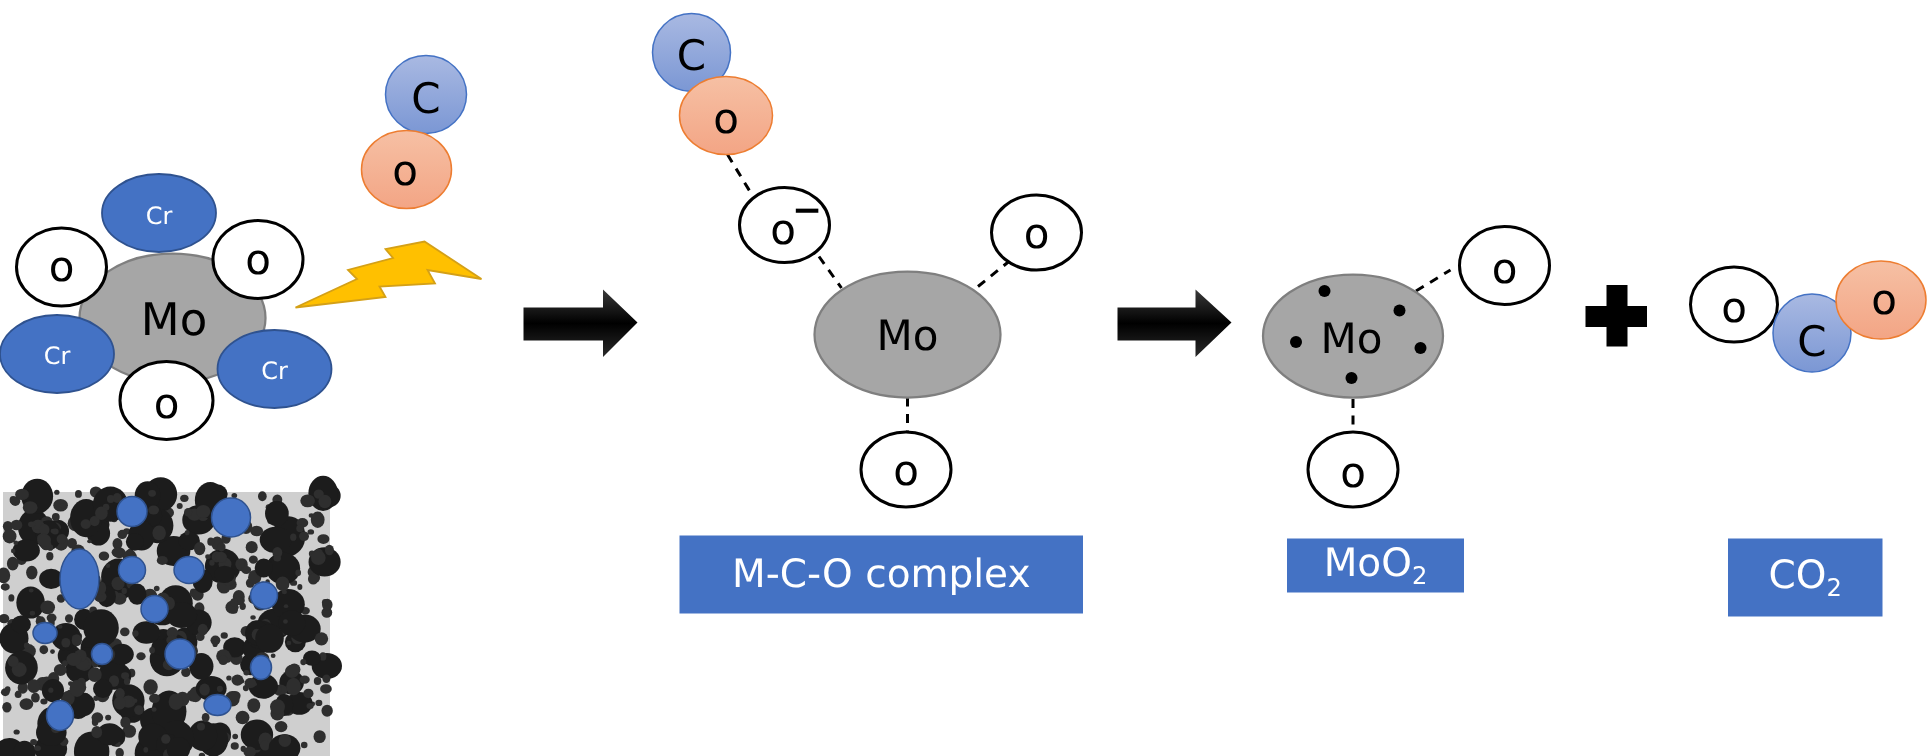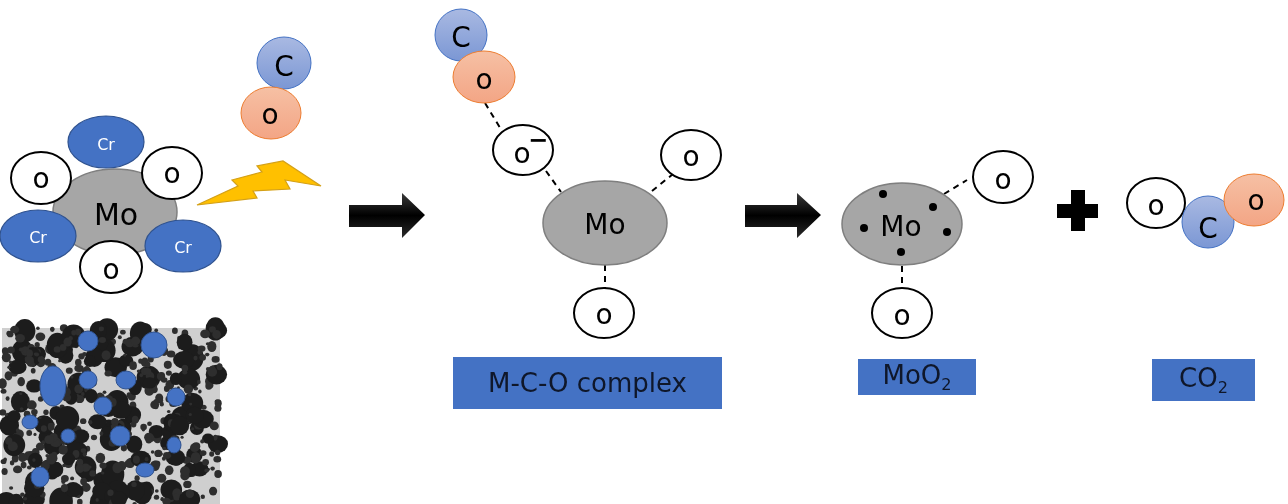--- a/index.html
+++ b/index.html
@@ -1,20 +1,20 @@
 <!DOCTYPE html>
 <html><head>
 <meta charset="utf-8">
 <style>
   html, body { margin: 0; padding: 0; background: #ffffff; }
   body { width: 1288px; height: 504px; overflow: hidden; position: relative;
          font-family: "DejaVu Sans", "Liberation Sans", sans-serif; }
   #stage { position: absolute; left: 0; top: 0; width: 1288px; height: 504px; }
   .atom-text { font-family: "DejaVu Sans", sans-serif; fill: #000; text-anchor: middle; dominant-baseline: central; }
-  .label-box { position: absolute; background: #4472c4; color: #0f172a;
+  .label-box { position: absolute; background: #4472c4; color: #ffffff;
                font-family: "DejaVu Sans", sans-serif; display: flex; align-items: center; justify-content: center; }
   .label-box sub { font-size: 0.62em; vertical-align: -0.35em; }
 </style>
 </head>
 <body>
 
 <svg id="stage" width="1288" height="504" viewBox="0 0 1288 504" xmlns="http://www.w3.org/2000/svg">
   <defs>
     <linearGradient id="gradC" x1="0" y1="0" x2="0" y2="1">
       <stop offset="0" stop-color="#a9b9e2"></stop>
@@ -667,15 +667,15 @@
 </svg>
 
 <div class="label-box" style="left:453px; top:357px; width:269px; height:52px; font-size:26px;">
   <span>M-C-O complex</span>
 </div>
 
 <div class="label-box" style="left:858px; top:359px; width:118px; height:36px; font-size:26px;">
   <span><span>MoO</span><sub>2</sub></span>
 </div>
 
-<div class="label-box" style="left:1152px; top:359px; width:103px; height:42px; font-size:26px;">
+<div class="label-box" style="left:1152px; top:359px; width:103px; height:52px; font-size:26px;">
   <span><span>CO</span><sub>2</sub></span>
 </div>
 
 </body></html>

